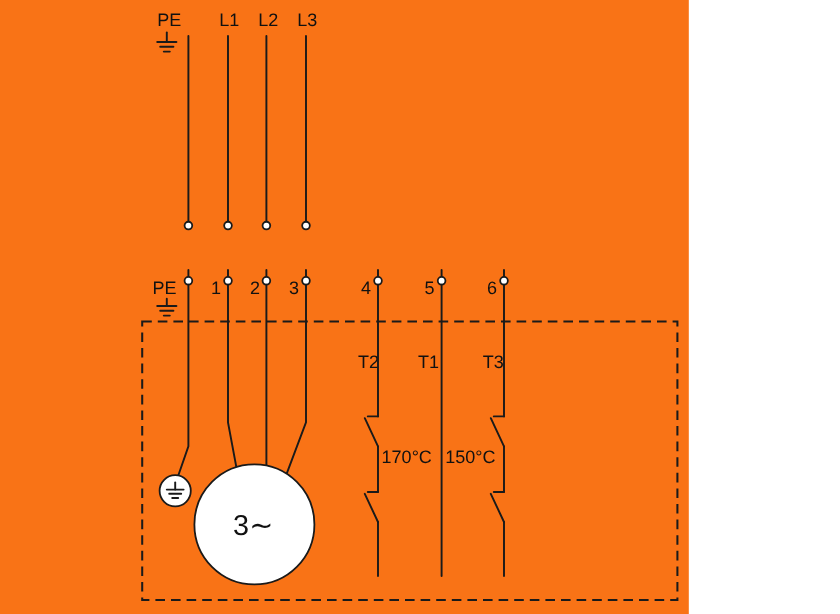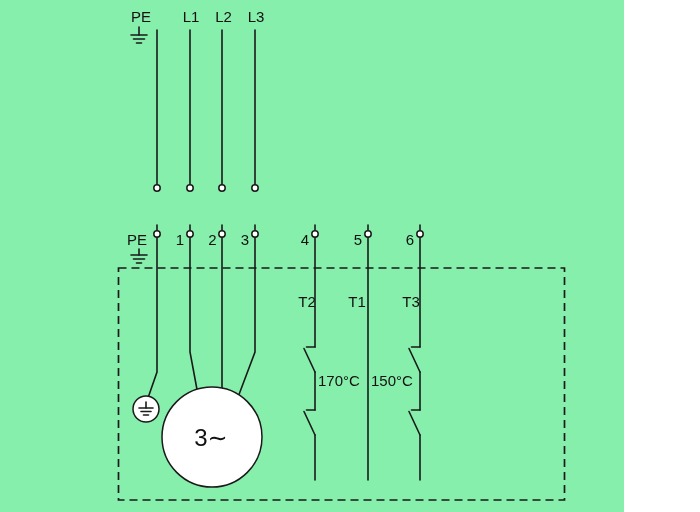--- a/index.html
+++ b/index.html
@@ -1,20 +1,20 @@
 <!DOCTYPE html>
 <html><head>
 <meta charset="utf-8">
 <style>
   html, body { margin: 0; padding: 0; background: #ffffff; }
   .canvas {
     position: relative;
-    width: 624px;
+    width: 574px;
     height: 512px;
-    background: #86efac;
+    background: #f97316;
     font-family: "Liberation Sans", sans-serif;
   }
   svg { display: block; }
   svg line, svg polyline {
     stroke: #1a1a1a;
     stroke-width: 1.6;
     stroke-linecap: round;
     fill: none;
   }
   svg circle {

